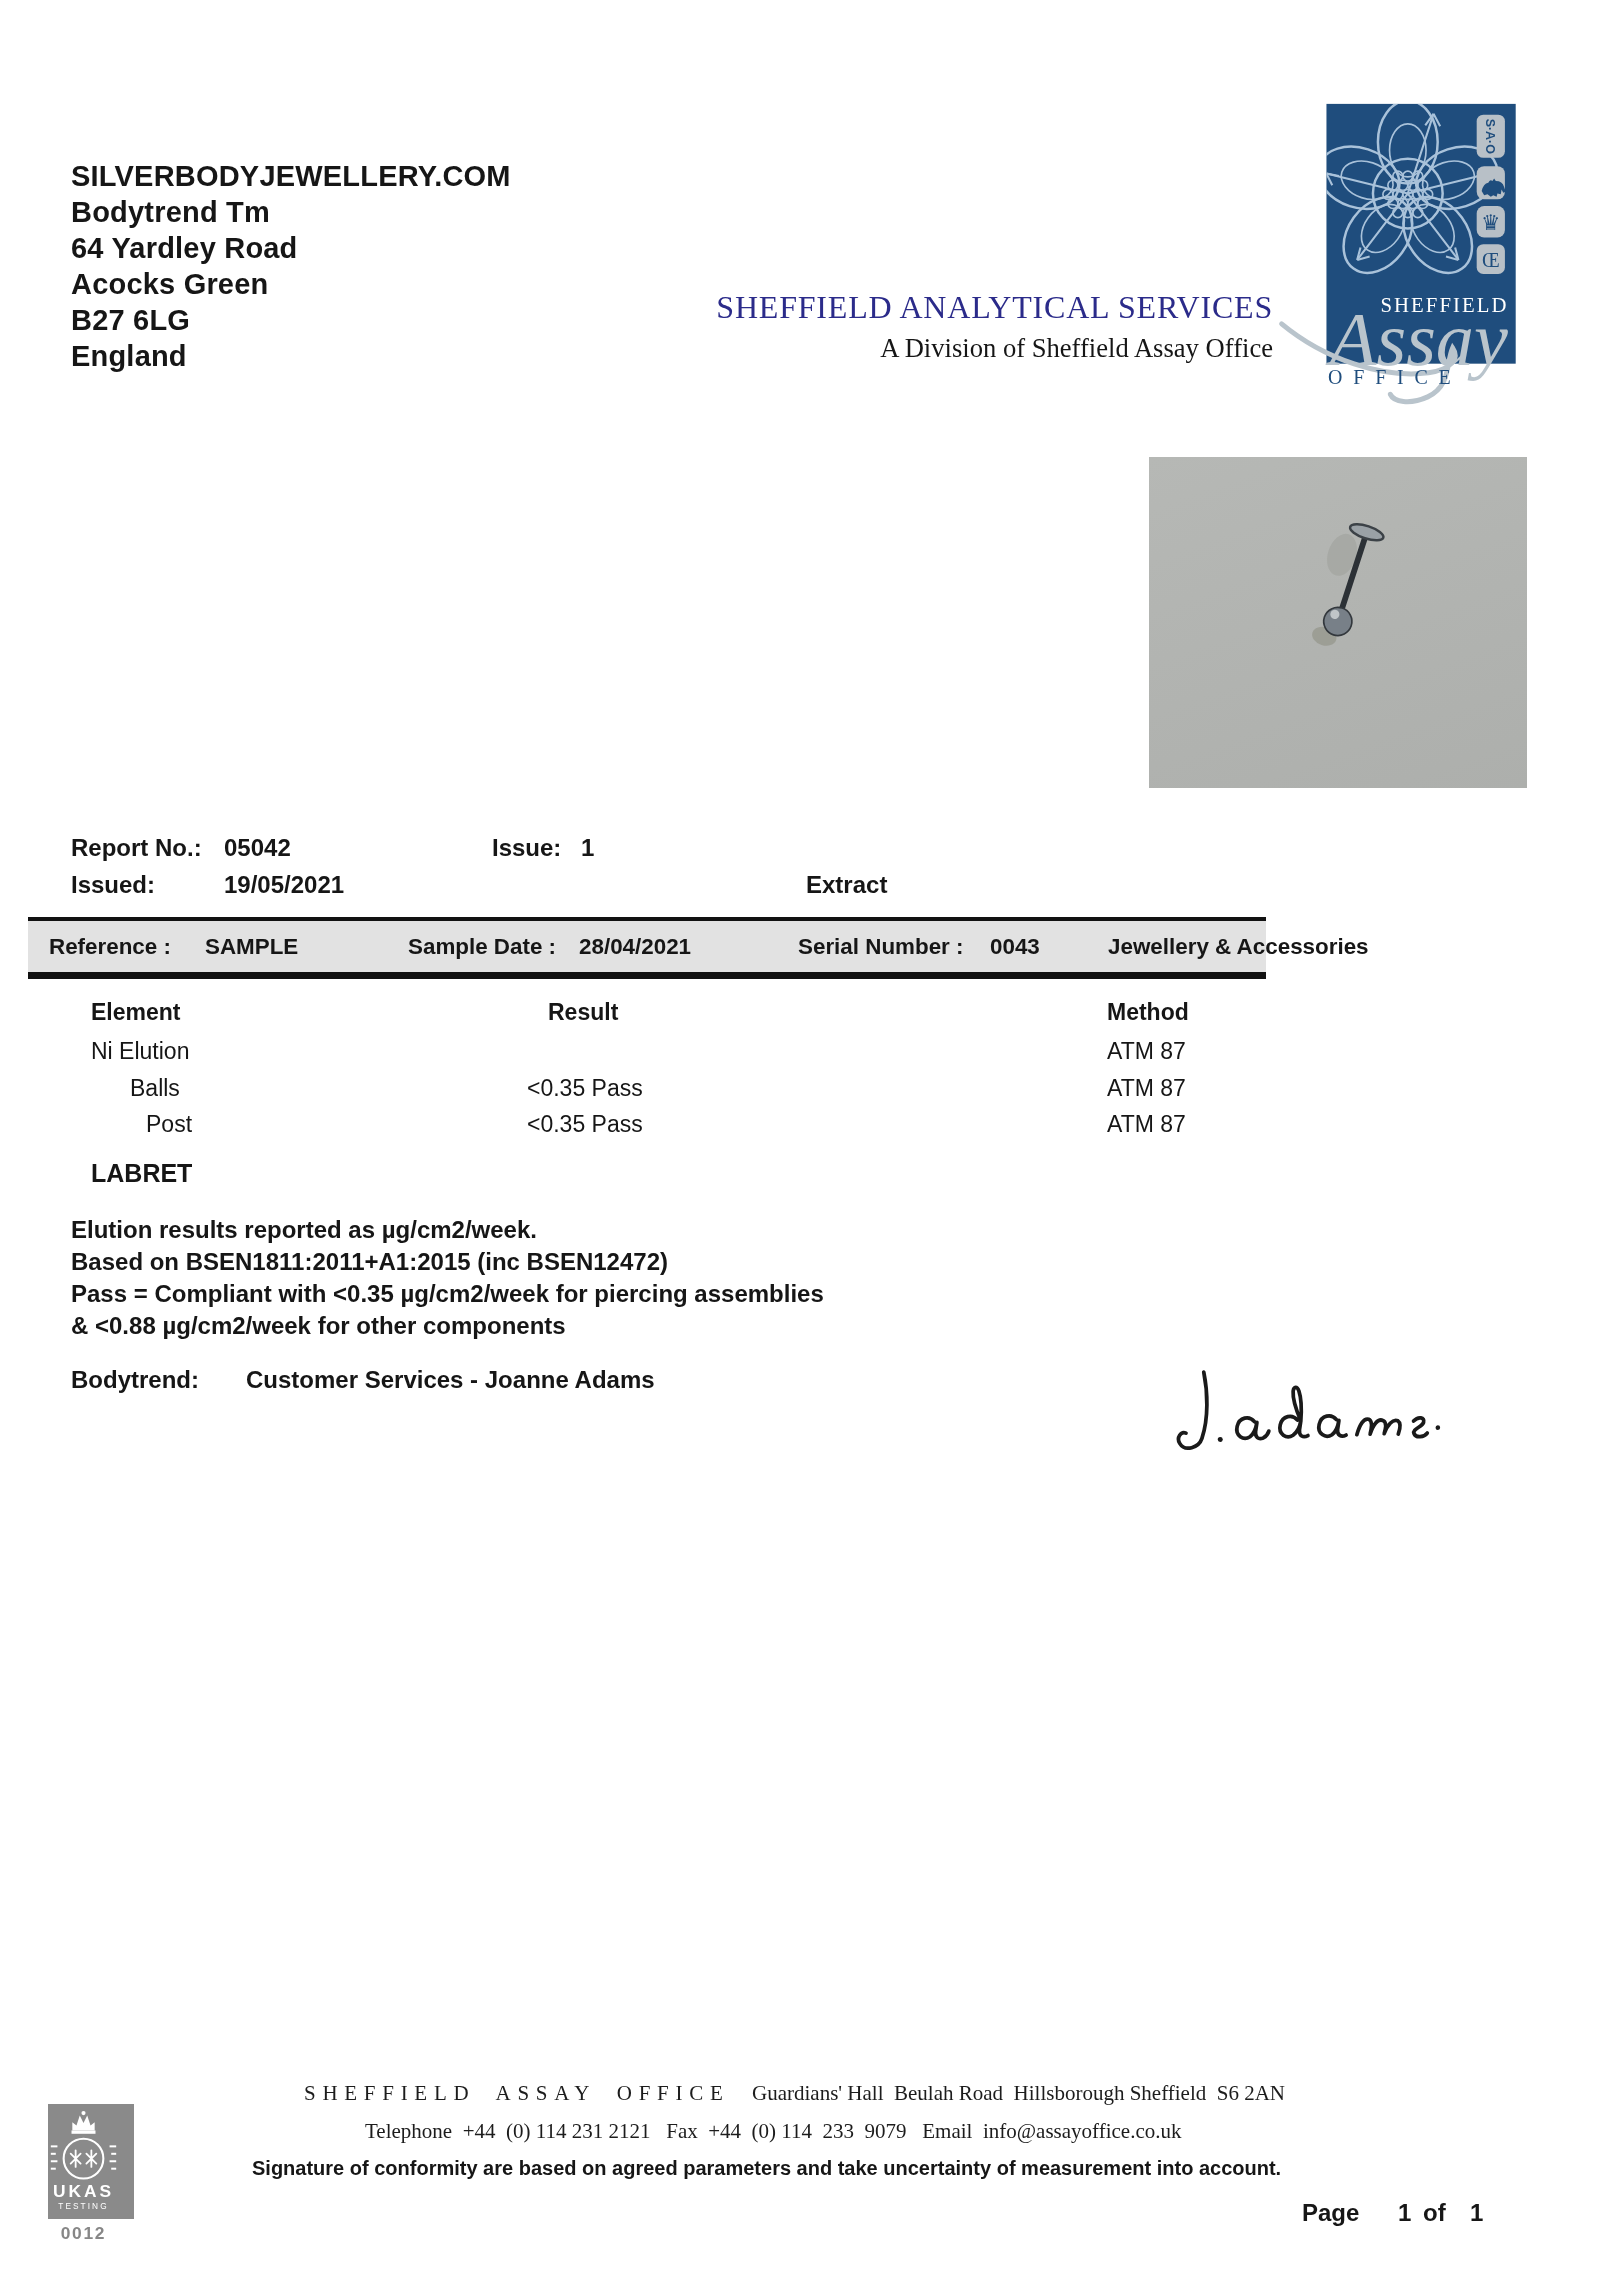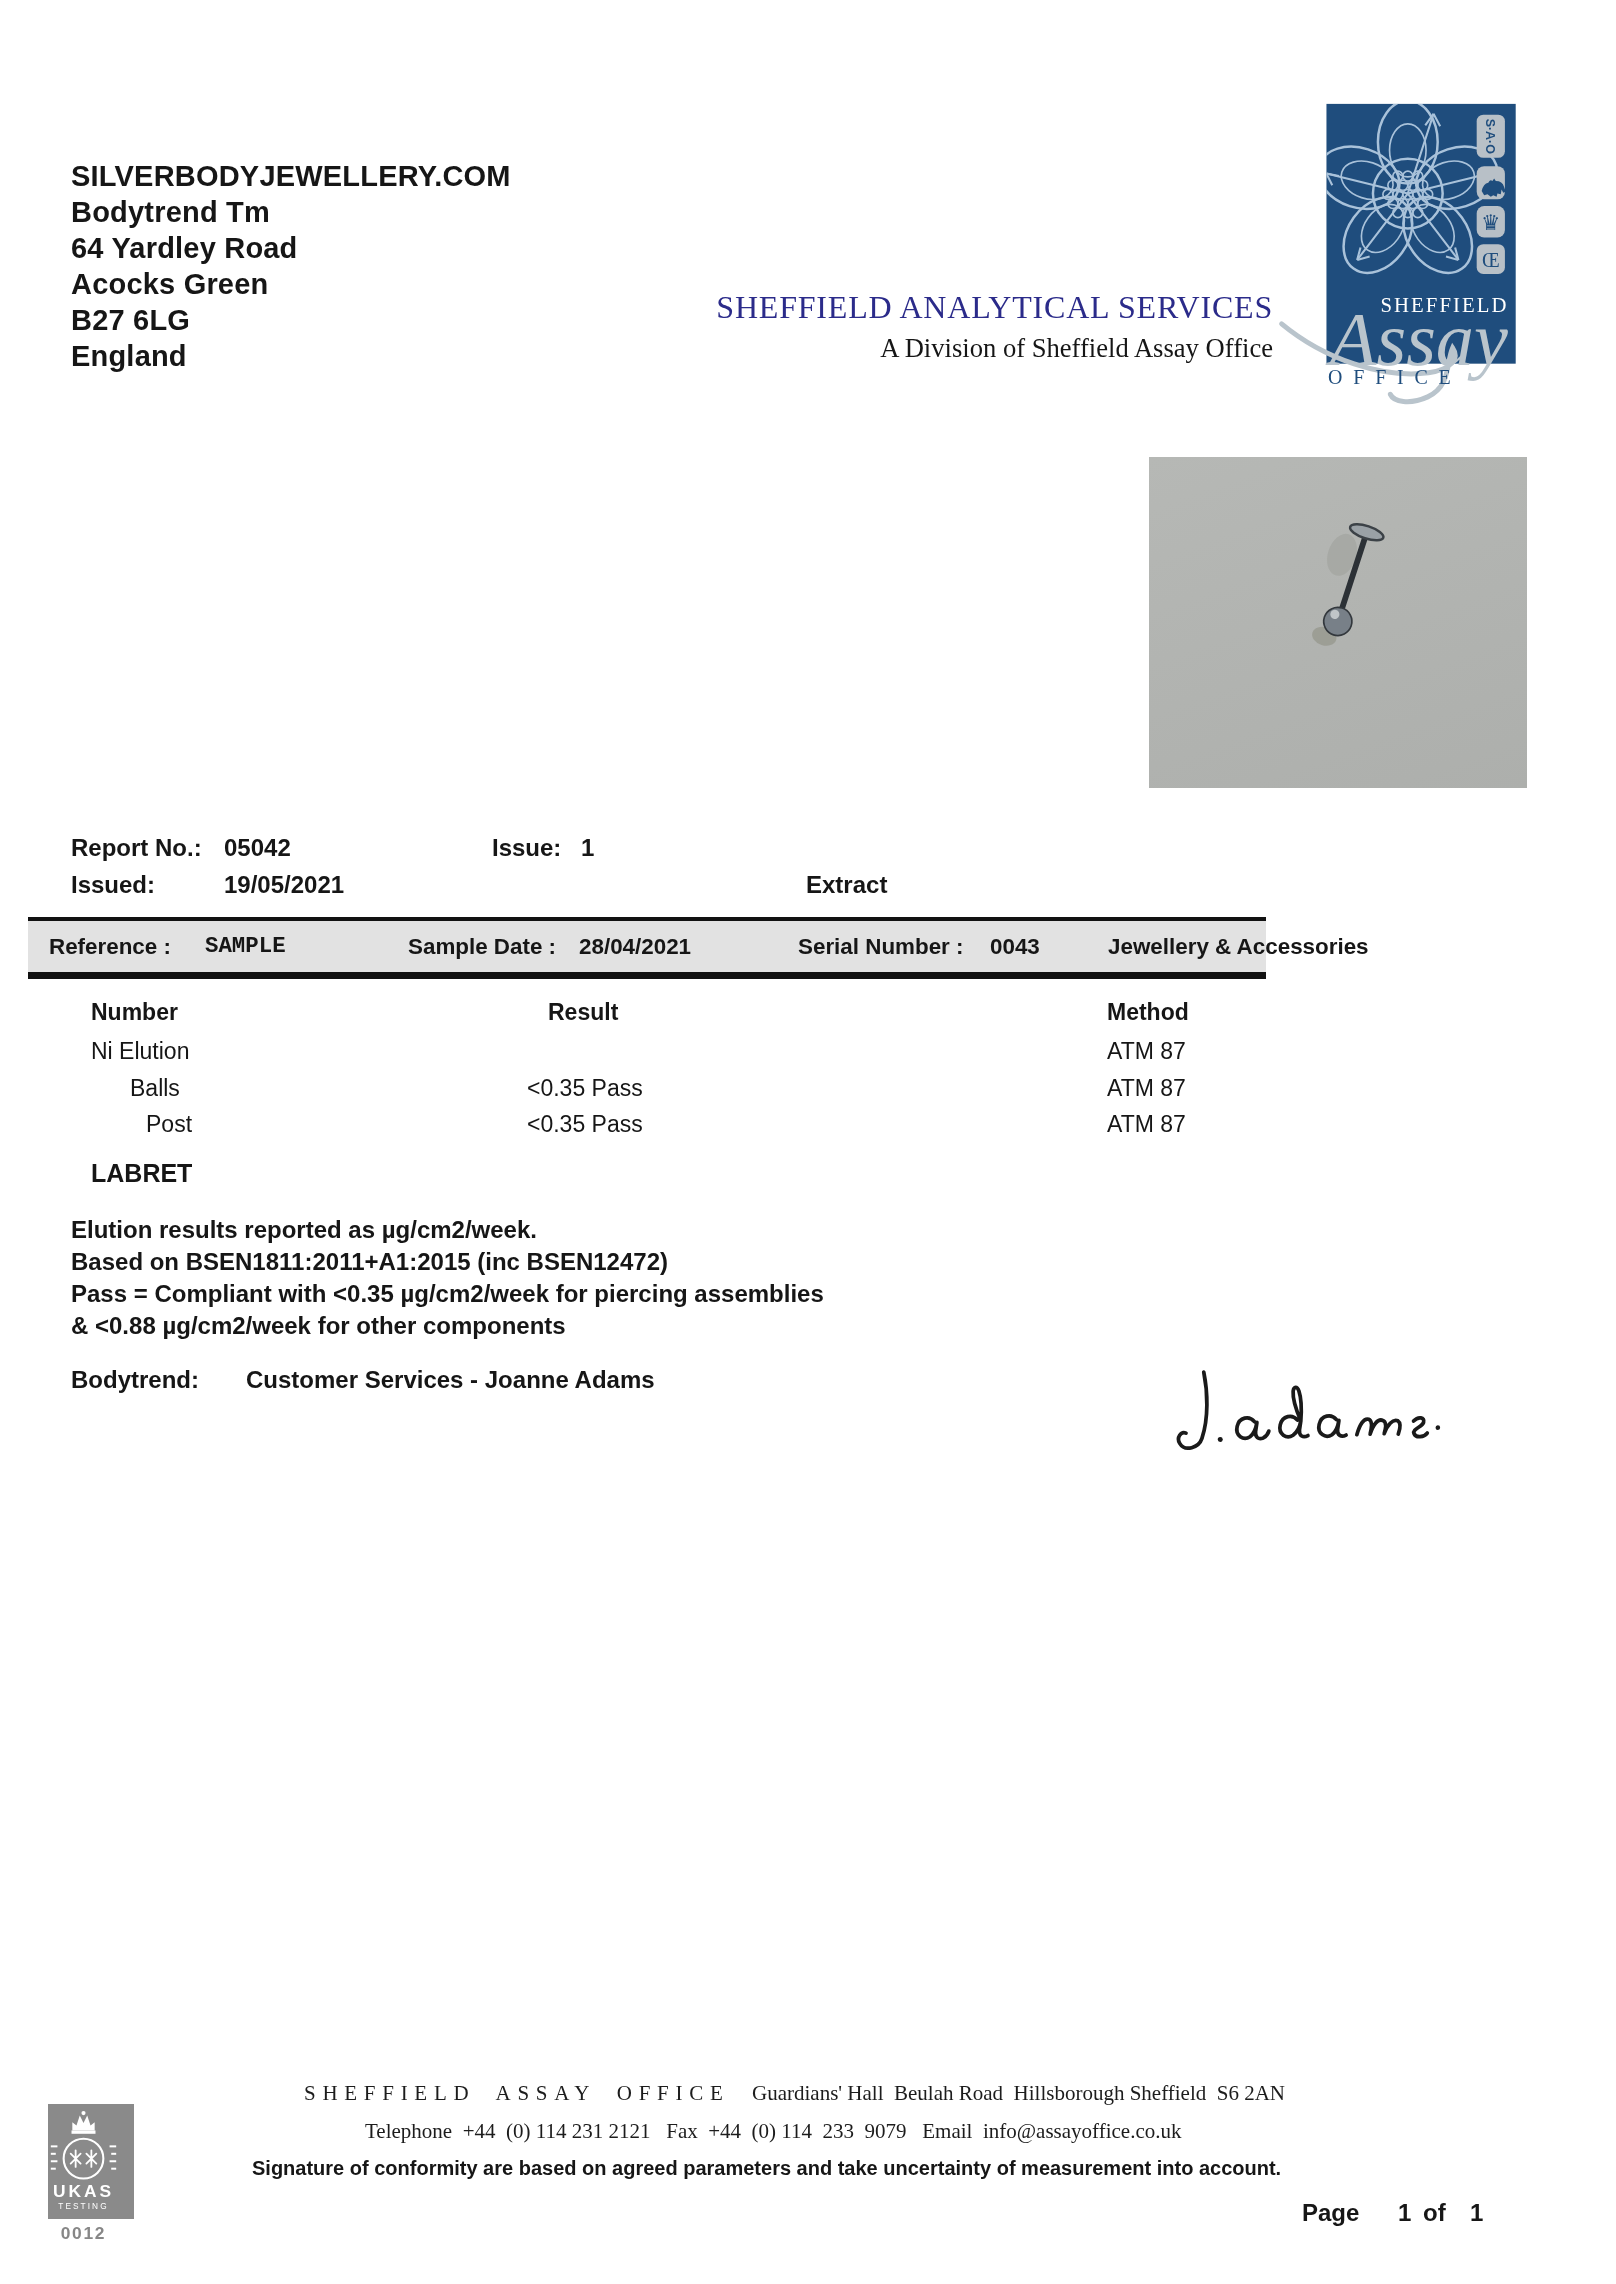--- a/index.html
+++ b/index.html
@@ -150,29 +150,29 @@
   <span class="abs meta" style="left:71px;  top:834px;">Report No.:</span>
   <span class="abs meta" style="left:224px; top:834px;">05042</span>
   <span class="abs meta" style="left:492px; top:834px;">Issue:</span>
   <span class="abs meta" style="left:581px; top:834px;">1</span>
   <span class="abs meta" style="left:71px;  top:871px;">Issued:</span>
   <span class="abs meta" style="left:224px; top:871px;">19/05/2021</span>
   <span class="abs meta" style="left:806px; top:871px;">Extract</span>
 
   <div class="abs refbar">
     <span style="left:21px;">Reference :</span>
-    <span style="left:177px;font-family:Liberation Mono, monospace;">SAMPLE</span>
+    <span style="left:177px;">SAMPLE</span>
     <span style="left:380px;">Sample Date :</span>
     <span style="left:551px;">28/04/2021</span>
     <span style="left:770px;">Serial Number :</span>
     <span style="left:962px;">0043</span>
     <span style="left:1080px;">Jewellery &amp; Accessories</span>
   </div>
 
-  <span class="abs th" style="left:91px;  top:999px;">Number</span>
+  <span class="abs th" style="left:91px;  top:999px;">Element</span>
   <span class="abs th" style="left:548px;  top:999px;">Result</span>
   <span class="abs th" style="left:1107px; top:999px;">Method</span>
 
   <div>
     <span class="abs td" style="left:91px;  top:1038px;">Ni Elution</span>
     <span class="abs td" style="left:527px;  top:1038px;"></span>
     <span class="abs td" style="left:1107px; top:1038px;">ATM 87</span>
   </div>
   <div>
     <span class="abs td" style="left:130px;  top:1075px;">Balls</span>

